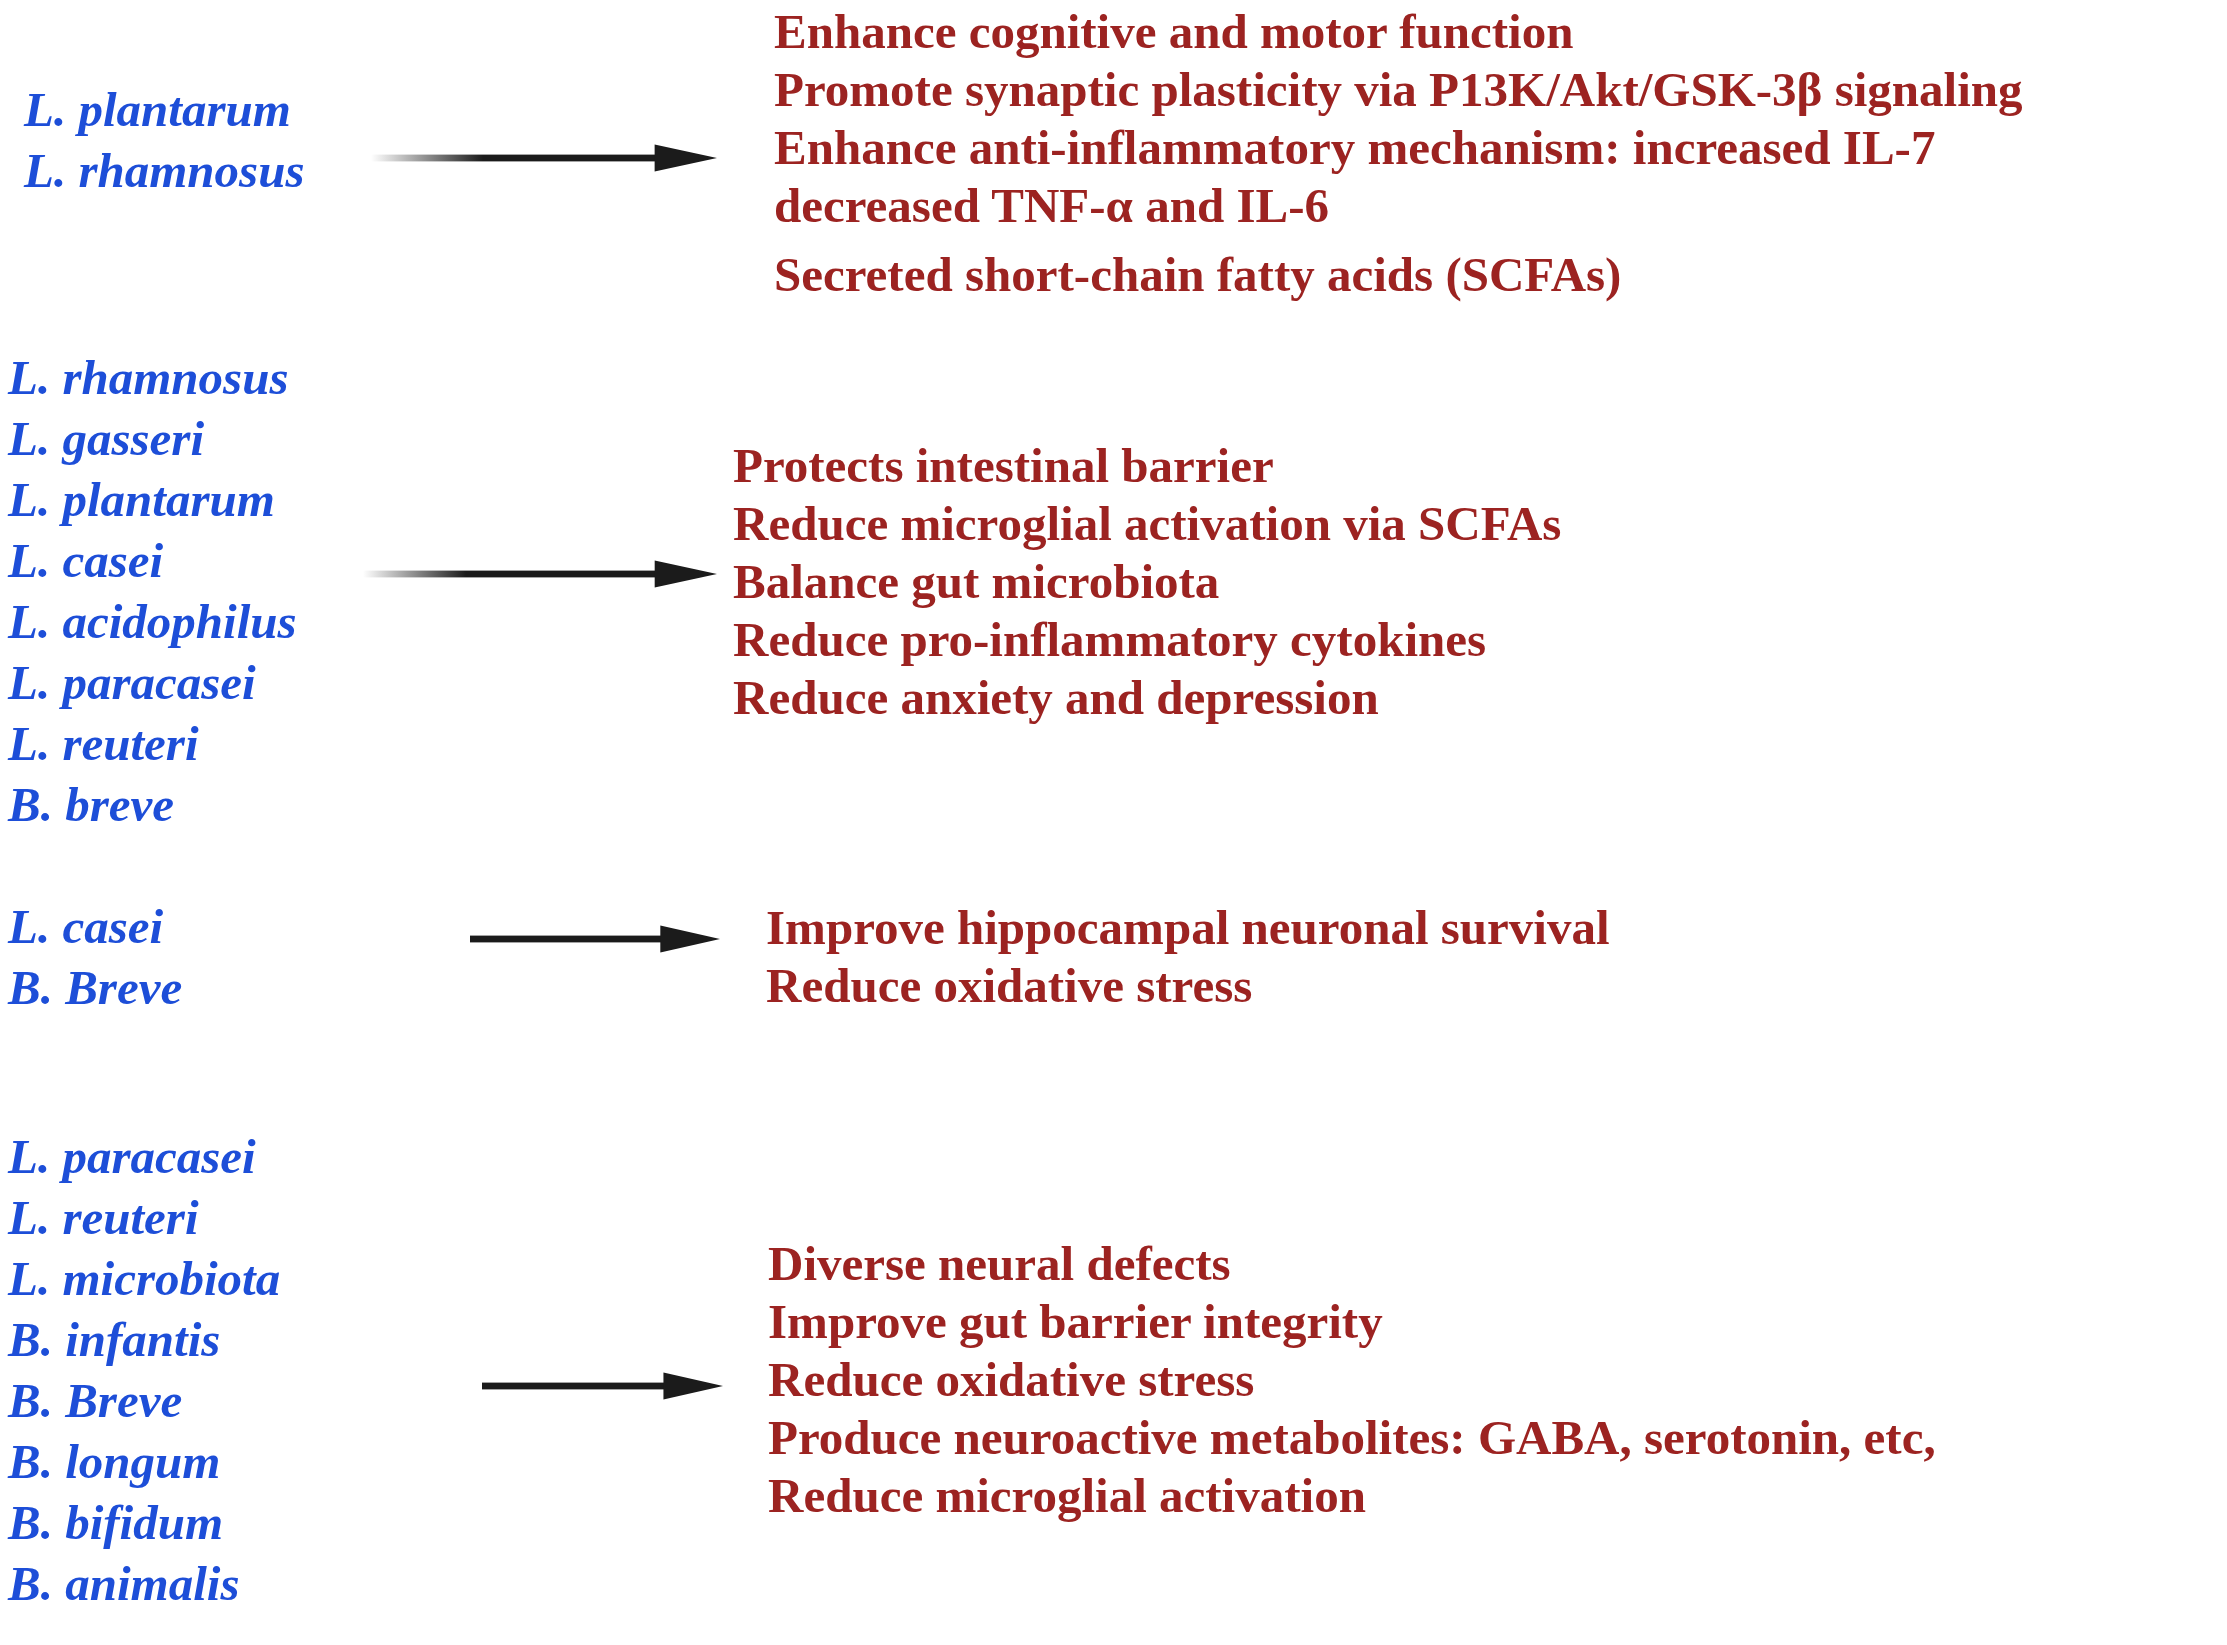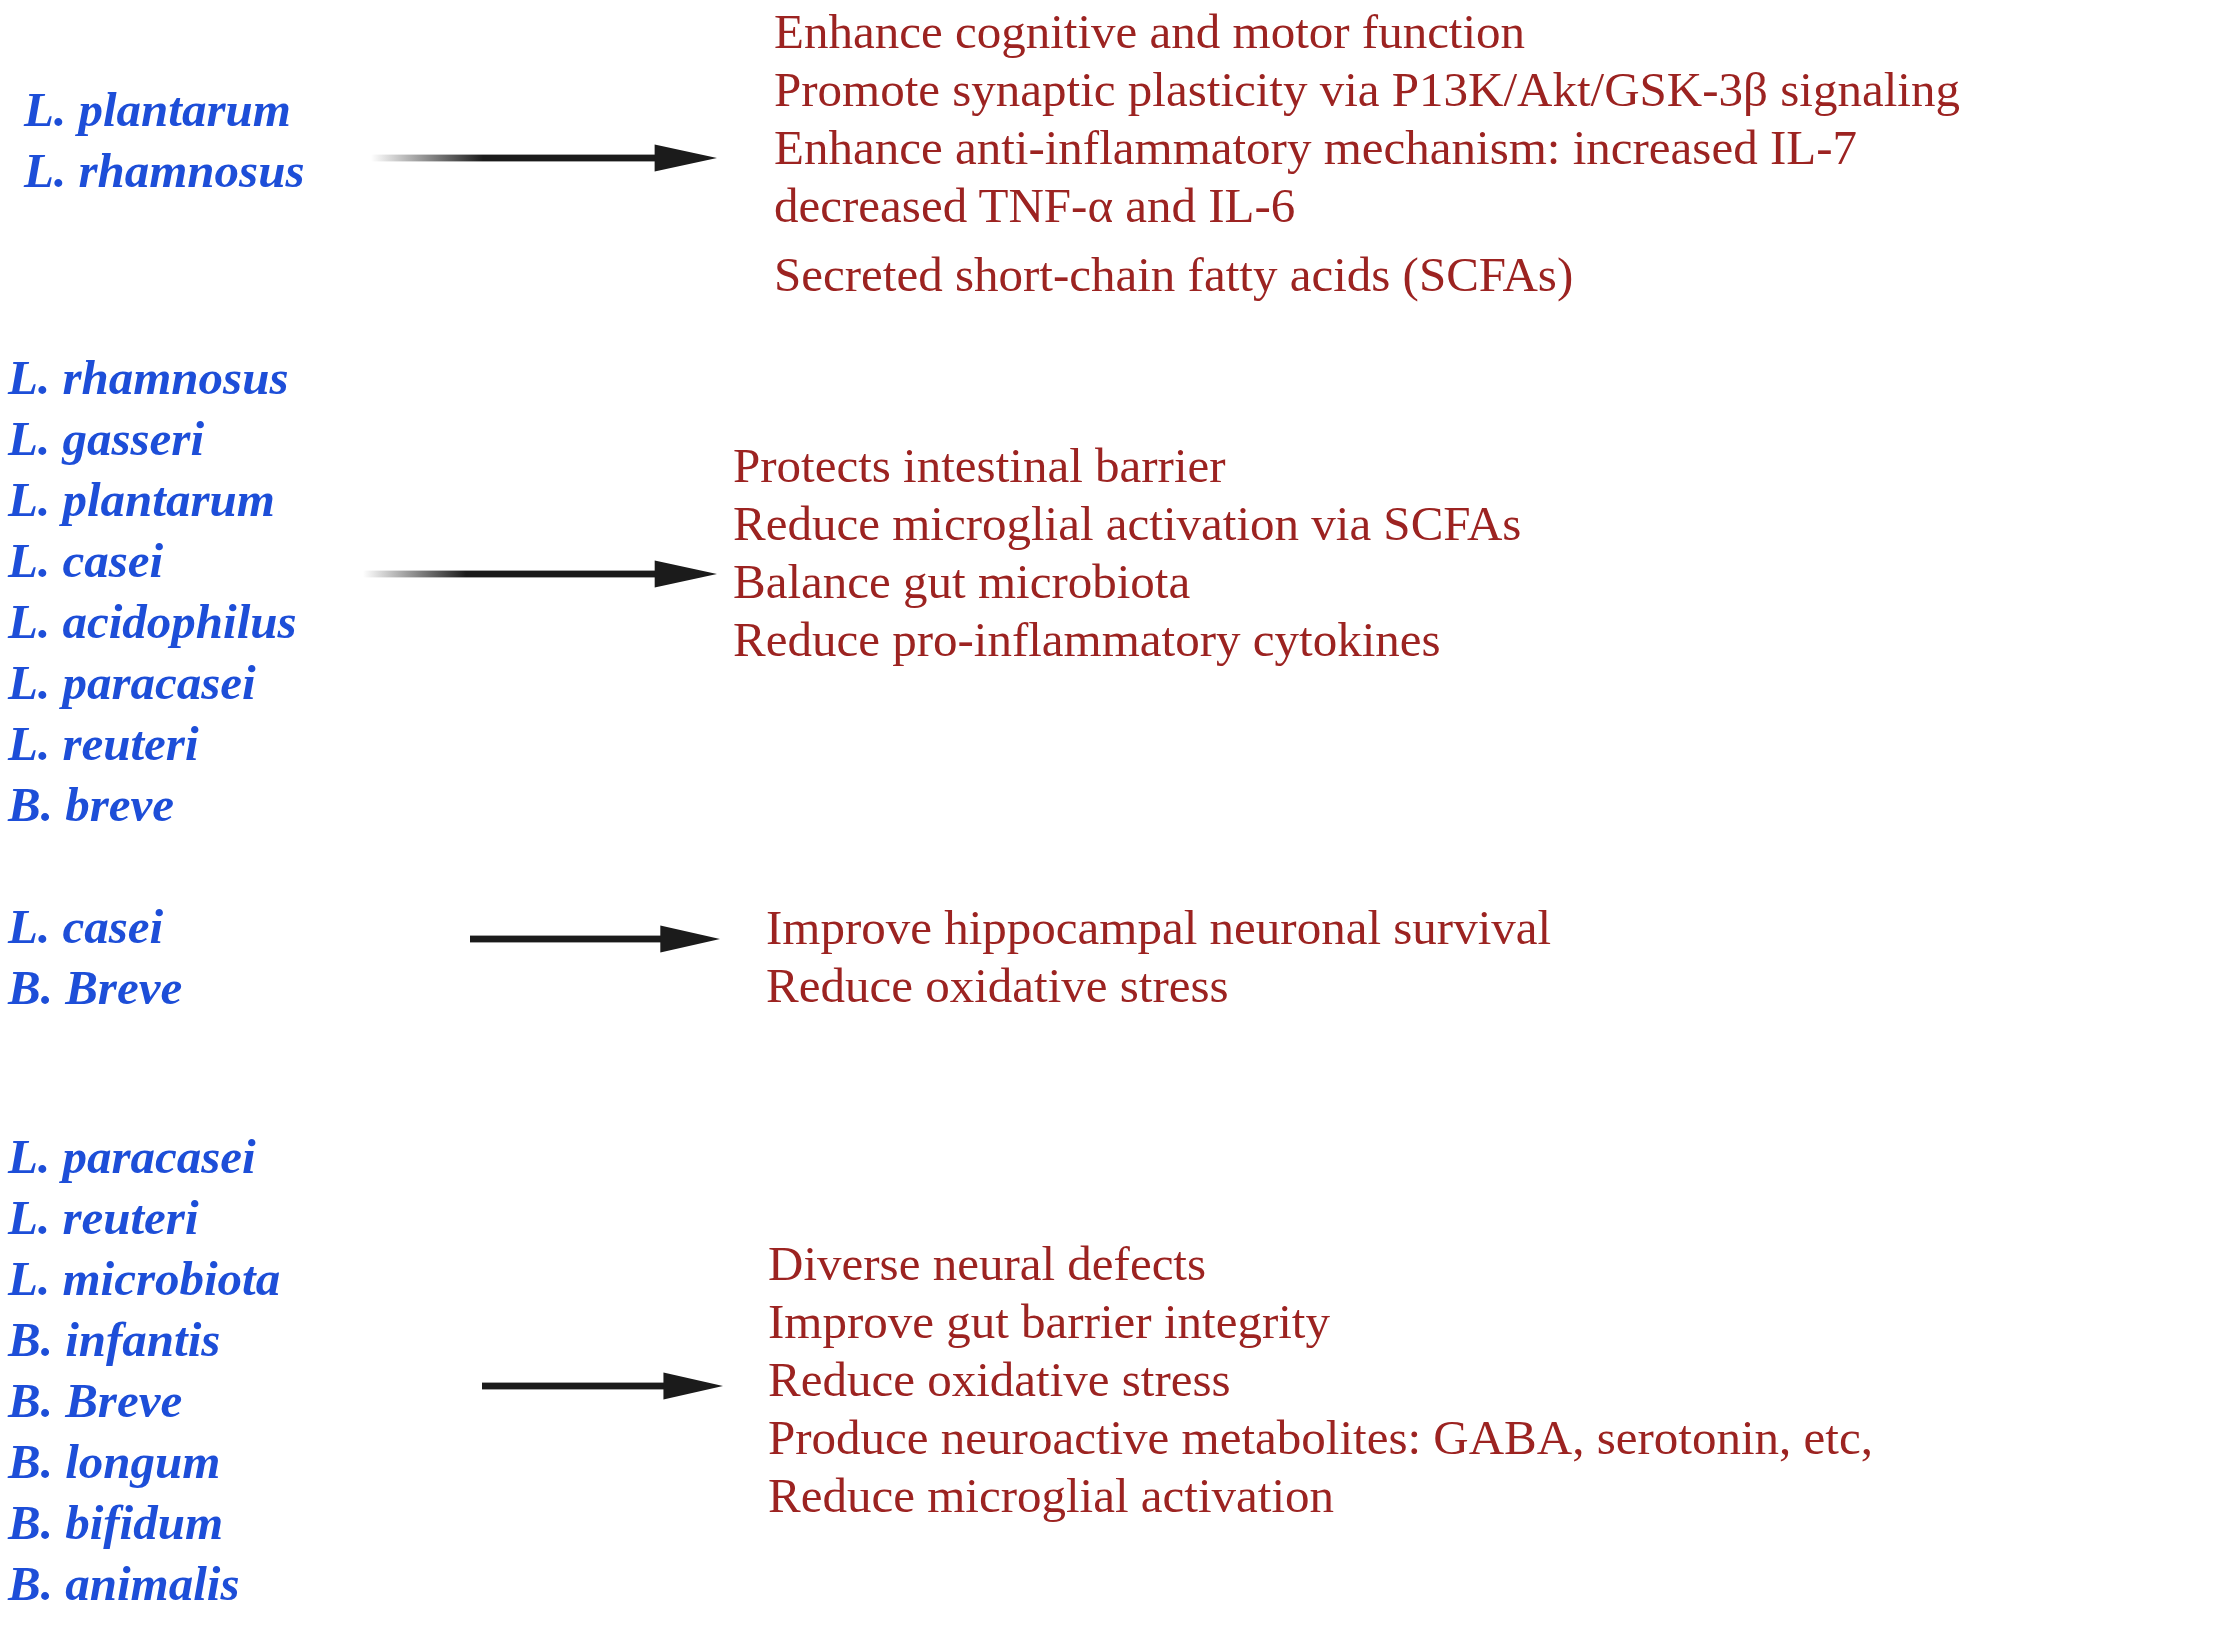--- a/index.html
+++ b/index.html
@@ -31,21 +31,21 @@
     white-space: nowrap;
     letter-spacing: 0px;
   }
   .species-item {
     display: block;
     white-space: nowrap;
   }
 
   .effects-list {
     position: absolute;
-    font-weight: normal;
+    font-weight: bold;
     color: #9c2321;
     font-size: 49px;
     line-height: 58px;
     white-space: nowrap;
   }
   .effect-item {
     display: block;
     white-space: nowrap;
   }
 
@@ -139,20 +139,21 @@
       <rect x="0" y="24" width="535" height="12" fill="url(#fade2)"></rect>
       <polygon points="515,6 625,30 515,54" fill="#1b1b1b"></polygon>
     </svg>
   </div>
 
   <div class="effects-list" id="block2-effects">
     <span class="effect-item">Protects intestinal barrier</span>
     <span class="effect-item">Reduce microglial activation via SCFAs</span>
     <span class="effect-item">Balance gut microbiota</span>
     <span class="effect-item">Reduce pro-inflammatory cytokines</span>
+    <span class="effect-item">Reduce anxiety and depression</span>
   </div>
 
   <div class="species-list" id="block3-species">
     <span class="species-item">L. casei</span>
     <span class="species-item">B. Breve</span>
   </div>
 
   <div class="arrow" id="block3-arrow">
     <svg viewBox="0 0 440 60" preserveAspectRatio="none" aria-hidden="true">
       <rect x="0" y="24" width="355" height="12" fill="#1b1b1b"></rect>

